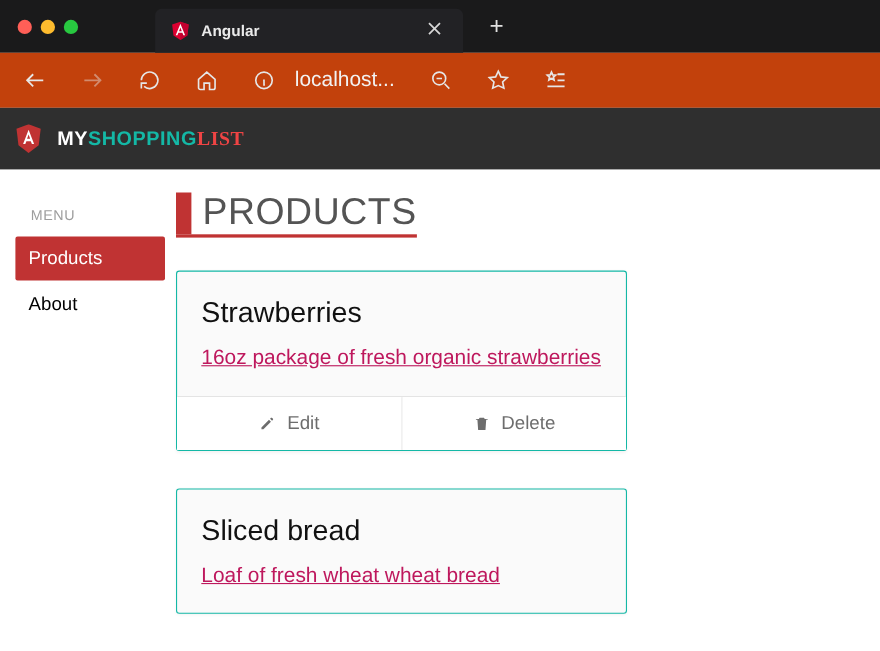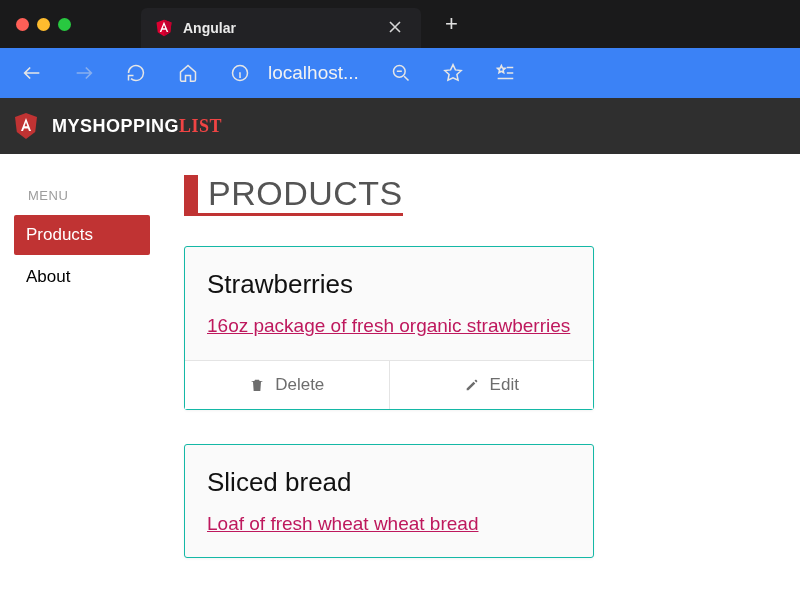--- a/index.html
+++ b/index.html
@@ -13,37 +13,37 @@
   .tl-red { background: #ff5f57; }
   .tl-yellow { background: #febc2e; }
   .tl-green { background: #28c840; }
   .tab { background: #222225; height: 40px; margin-top: 8px; border-radius: 6px 6px 0 0; display: flex; align-items: center; padding: 0 14px; min-width: 280px; color: #eaeaea; font-size: 14px; }
   .tab .fav { width: 18px; height: 18px; margin-right: 10px; display:flex; align-items:center; justify-content:center;}
   .tab .title { flex: 1; font-weight: bold; }
   .tab .close { color: #d6d6d6; padding: 2px 6px; cursor: pointer; font-size: 16px; }
   .newtab { color: #e0e0e0; font-size: 22px; margin-left: 16px; cursor: pointer; padding:4px 8px;}
 
   
-  .toolbar { height: 50px; background: #3b82f6; display: flex; align-items: center; padding: 0 18px; gap: 24px; }
+  .toolbar { height: 50px; background: #c2410c; display: flex; align-items: center; padding: 0 18px; gap: 24px; }
   .tbtn { width: 28px; height: 28px; display: flex; align-items: center; justify-content: center; color: #e6e6e6; cursor: pointer; }
   .tbtn svg { stroke: #e6e6e6; }
   .addr { display: flex; align-items: center; gap: 14px; }
   .addr .url { color: #f2f2f2; font-size: 19px; white-space:nowrap; }
   .addr .info { color: #e0e0e0; }
 
   
   .appheader { height: 56px; background: #2f2f2f; display: flex; align-items: center; padding: 0 14px; }
   .brandshield { width: 24px; height: 26px; margin-right: 14px; }
   .brandtext span { font-weight: 800; font-size: 18px; letter-spacing: 0.5px; }
   .b1 { color: #fff; margin-top: 16px; }
-  .b2 { color: #ffffff; }
+  .b2 { color: #14b8a6; }
   .b3 { color: #ef4444; font-family: Liberation Serif, serif; }
 
   
-  .content { display: flex; padding: 20px 0 0 26px; height: calc(592px - 48px - 50px - 56px); overflow:hidden;gap:24px;}
+  .content { display: flex; padding: 20px 0 0 26px; height: calc(592px - 48px - 50px - 56px); overflow:hidden;}
   .sidebar { width: 124px; flex-shrink: 0; }
   .menulabel { font-size: 13px; color: #9d9d9d; letter-spacing: 0.5px; margin: 14px 0 12px 2px; }
   .menuitem { font-size: 17px; padding: 10px 12px; margin-left: -12px; margin-bottom: 2px; color: #000000; cursor: pointer; border-radius: 2px;}
   .menuitem.active { background: #c03333; color: #fff; font-weight: 500; }
 
   .main { flex: 1; padding-left: 10px; padding-right: 20px; }
   .pagetitle-wrap { display: flex; align-items: center; margin-bottom: 30px; border-bottom: 3px solid #c03333; width: fit-content; }
   .pagetitle-bar { width: 14px; height: 38px; background: #c03333; margin-right: 10px; }
   .pagetitle { font-size: 34px; font-weight: 400; color: #545454; letter-spacing: 0.5px; }
 
@@ -161,30 +161,30 @@
     </div>
 
     <div class="card">
       <div class="cardbody">
         <div class="cardtitle">Strawberries</div>
         <div class="carddesc">16oz package of fresh organic strawberries</div>
       </div>
       <div class="cardactions">
         <button>
           <svg width="16" height="16" viewBox="0 0 24 24">
-              <path d="M6 7h12l-1 14H7L6 7zm3-3h6l1 2H8l1-2zM4 6h16v1H4z"></path>
-            </svg>
-          <span>Delete</span>
-        </button>
-        <button>
-          <svg width="16" height="16" viewBox="0 0 24 24">
               <path d="M4 17.3V20h2.7L17 9.7 14.3 7 4 17.3zM19.7 7c.4-.4.4-1 0-1.4l-1.3-1.3c-.4-.4-1-.4-1.4 0l-1.2 1.2 2.7 2.7 1.2-1.2z"></path>
               <path d="M3 21h9v-2H3z" fill="none"></path>
             </svg>
           <span>Edit</span>
+        </button>
+        <button>
+          <svg width="16" height="16" viewBox="0 0 24 24">
+              <path d="M6 7h12l-1 14H7L6 7zm3-3h6l1 2H8l1-2zM4 6h16v1H4z"></path>
+            </svg>
+          <span>Delete</span>
         </button>
       </div>
     </div>
 
     <div class="card">
       <div class="cardbody">
         <div class="cardtitle">Sliced bread</div>
         <div class="carddesc">Loaf of fresh wheat wheat bread</div>
       </div>
     </div>

